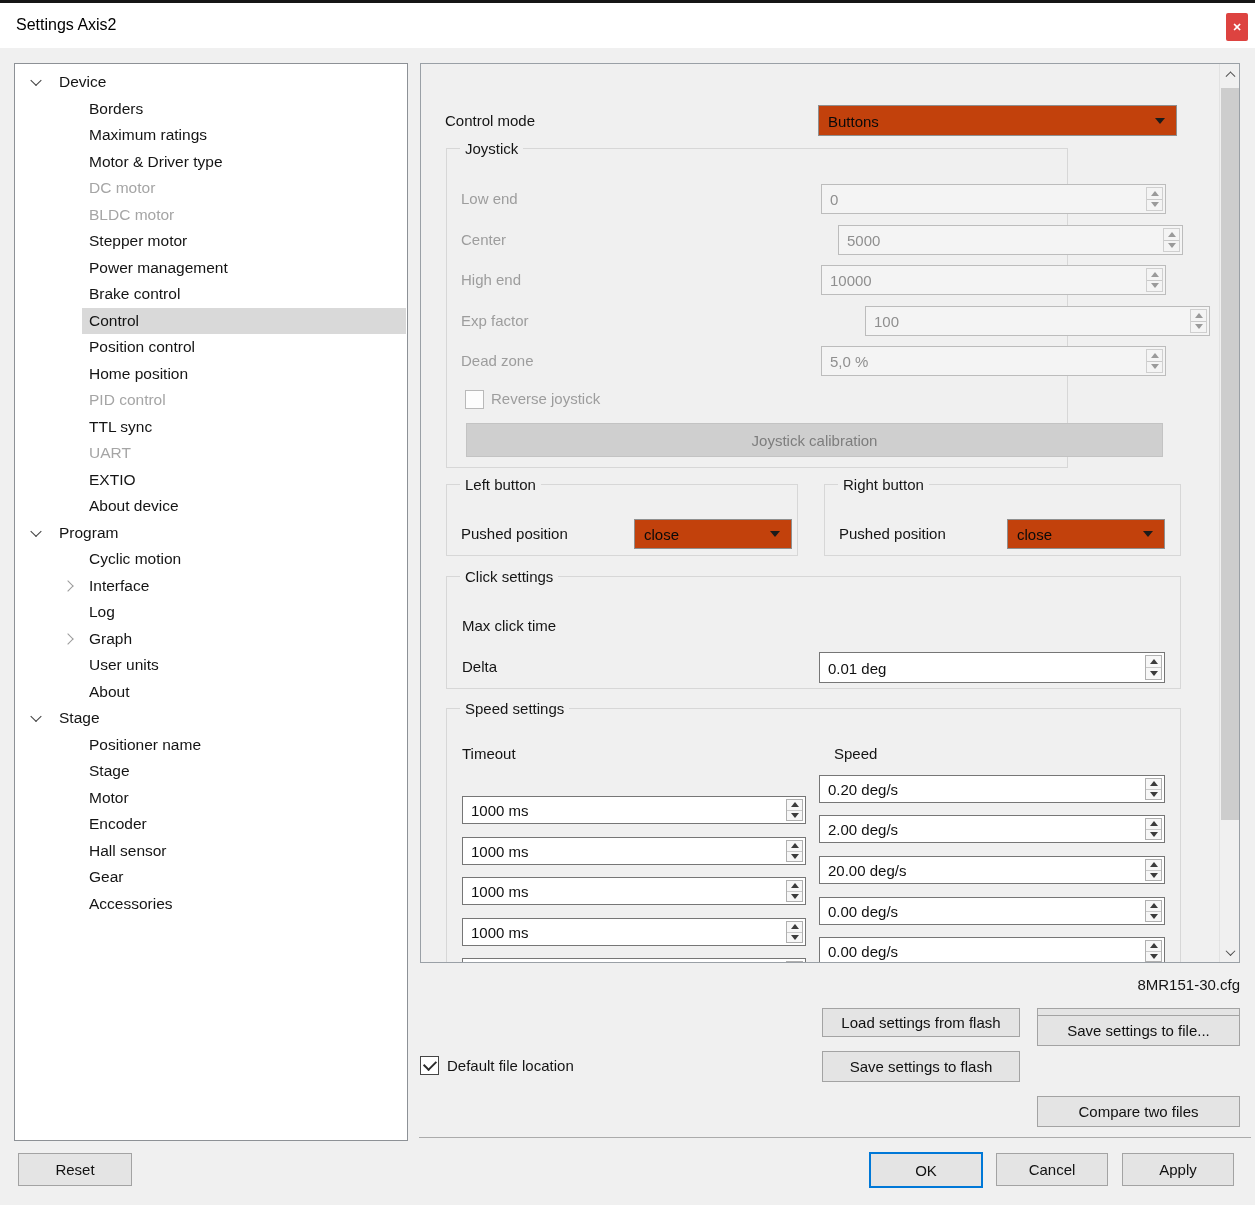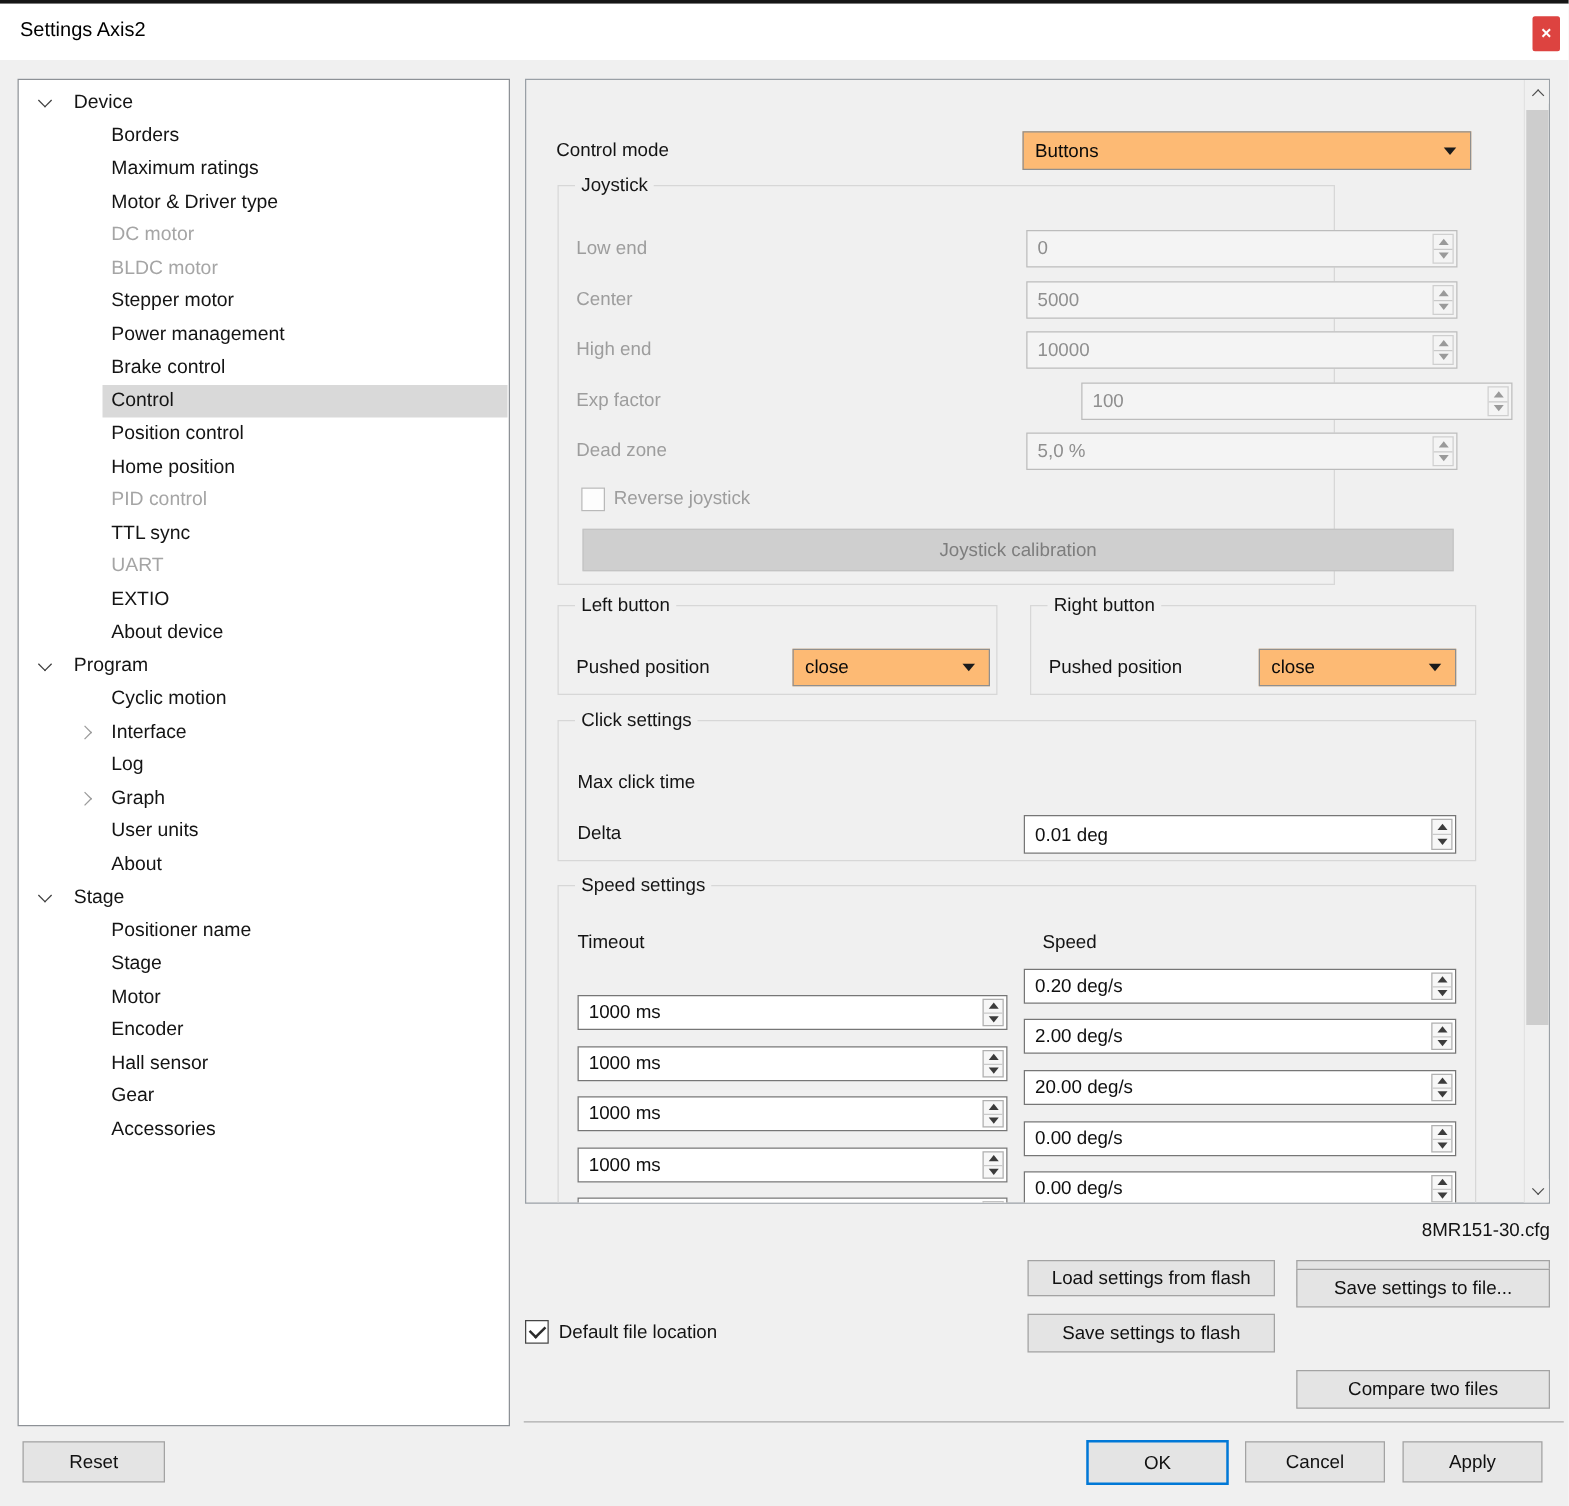--- a/index.html
+++ b/index.html
@@ -25,21 +25,21 @@
   .chev.down { transform:translateY(-70%) rotate(45deg); }
   .chev.right { transform:translateY(-50%) rotate(-45deg); border-color:#9b9b9b; }
 
   
   .scroll-panel { position:absolute; left:420px; top:63px; width:820px; height:900px; background:#f0f0f0; border:1px solid #9aa0a6; overflow:hidden; }
   .flabel { position:absolute; font-size:15px; color:#141414; white-space:nowrap; line-height:22px; height:22px; }
   .dis-label { color:#9d9d9d; }
   .group { position:absolute; border:1px solid #d7d7d7; }
   .legend { position:absolute; top:-10px; left:13px; background:#f0f0f0; padding:0 5px; font-size:15px; color:#161616; white-space:nowrap; line-height:19px; }
 
-  .combo { position:absolute; background:#fdba74; border:1px solid #8f8f8f; cursor:pointer; }
+  .combo { position:absolute; background:#c2410c; border:1px solid #8f8f8f; cursor:pointer; }
   .combo-val { position:absolute; left:9px; top:50%; transform:translateY(-50%); font-size:15px; color:#0a0a0a; white-space:nowrap; }
   .combo-arrow { position:absolute; right:11px; top:50%; margin-top:-3px; width:0; height:0; border-left:5px solid transparent; border-right:5px solid transparent; border-top:6px solid #1b1b1b; }
 
   .spin { position:absolute; background:#fff; border:1px solid #767676; }
   .spin-val { position:absolute; left:8px; top:50%; transform:translateY(-50%); font-size:15px; color:#101010; white-space:nowrap; }
   .spin-btns { position:absolute; top:2px; right:2px; bottom:2px; width:17px; border:1px solid #b0b0b0; background:#f7f7f7; display:flex; flex-direction:column; }
   .tri { flex:1; display:flex; align-items:center; justify-content:center; }
   .tri + .tri { border-top:1px solid #c9c9c9; }
   .t-up { width:0; height:0; border-left:4px solid transparent; border-right:4px solid transparent; border-bottom:5px solid #3c3c3c; }
   .t-down { width:0; height:0; border-left:4px solid transparent; border-right:4px solid transparent; border-top:5px solid #3c3c3c; }
@@ -210,21 +210,21 @@
           <span class="spin-btns">
             <i class="tri">
               <b class="t-up"></b>
             </i>
             <i class="tri">
               <b class="t-down"></b>
             </i>
           </span>
         </div>
         <span class="flabel dis-label" style="left: 14px; top: 80px;">Center</span>
-        <div class="spin dis" style="left: 374px; top: 76px; width: 345px; height: 30px;">
+        <div class="spin dis" style="left: 391px; top: 76px; width: 345px; height: 30px;">
           <span class="spin-val">5000</span>
           <span class="spin-btns">
             <i class="tri">
               <b class="t-up"></b>
             </i>
             <i class="tri">
               <b class="t-down"></b>
             </i>
           </span>
         </div>

